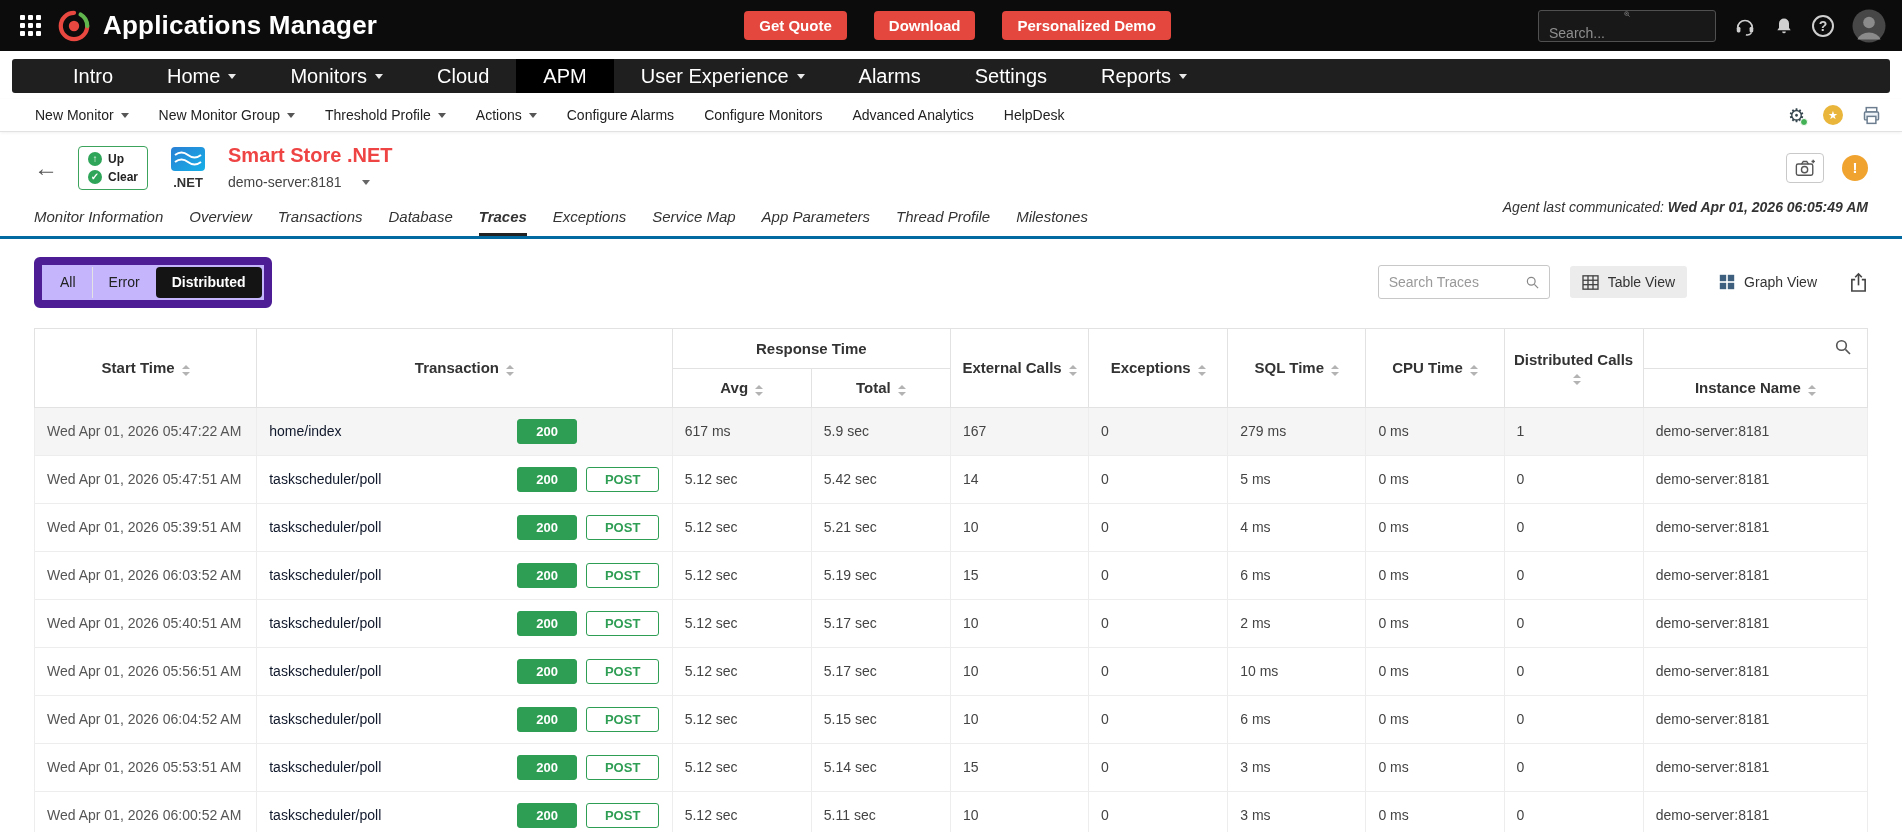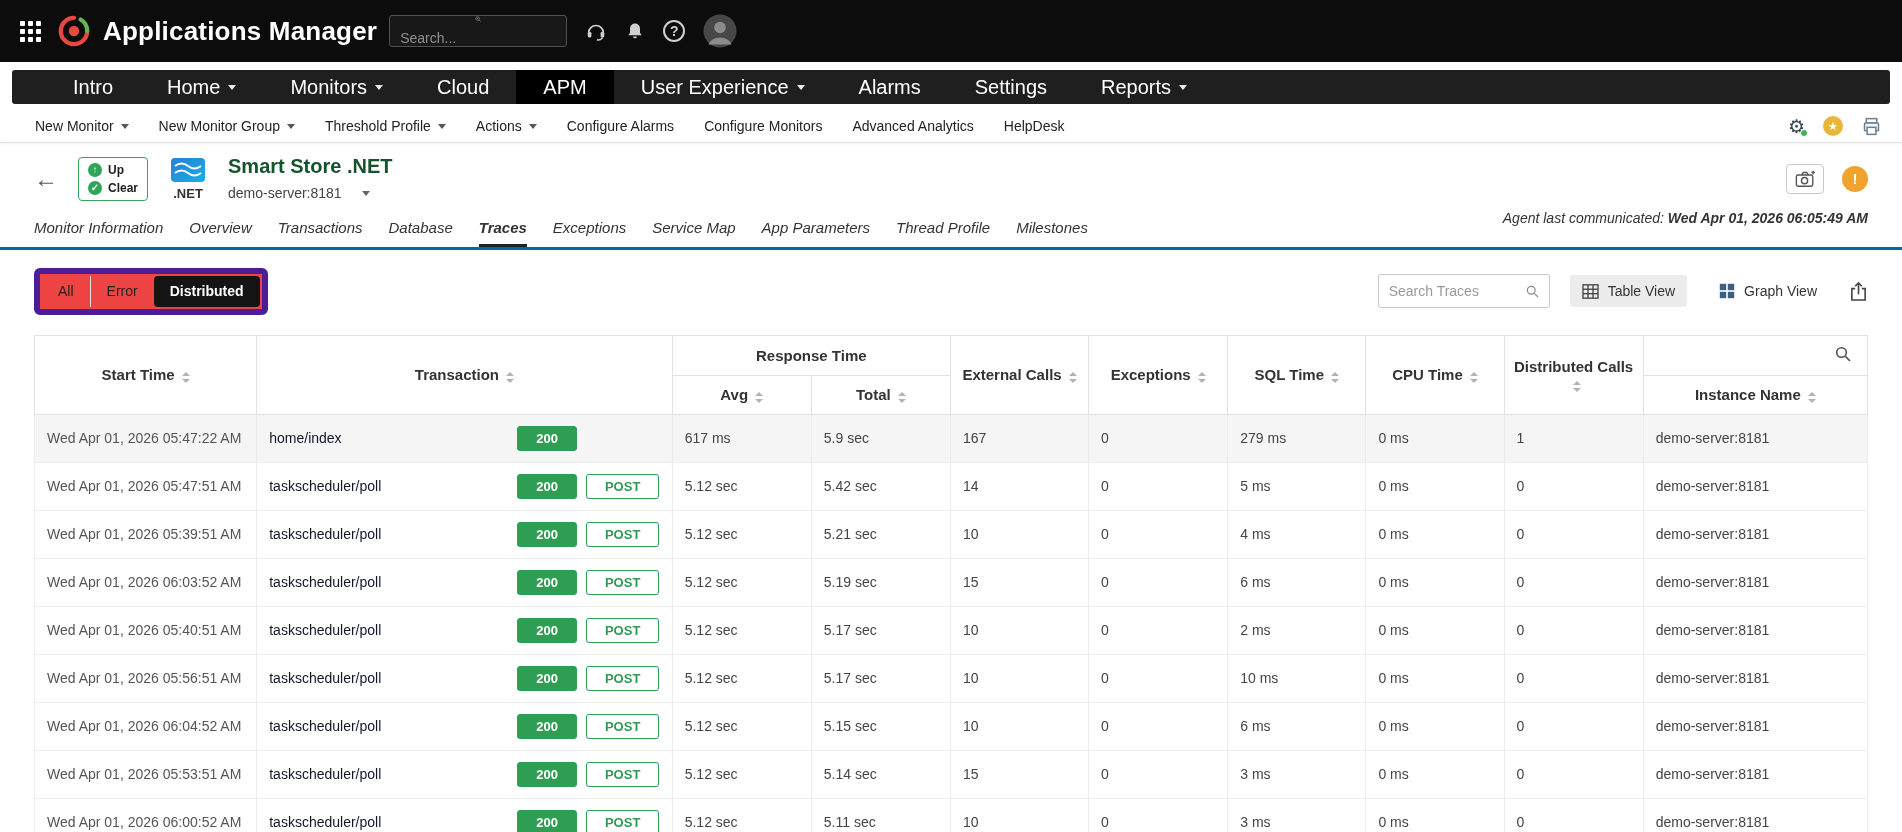--- a/index.html
+++ b/index.html
@@ -1,20 +1,20 @@
 <!DOCTYPE html>
 <html><head>
 <meta charset="utf-8">
 <style>
   * { box-sizing: border-box; margin: 0; padding: 0; }
   html,body { width: 1902px; height: 832px; overflow: hidden; background: #fff;
     font-family: "Liberation Sans", sans-serif; }
 
   
-  .topbar { height: 62px; background: #0c0c0c; display: flex; align-items: center;
+  .topbar { height: 51px; background: #0c0c0c; display: flex; align-items: center;
     padding: 0 16px; gap: 12px; }
   .waffle { display: grid; grid-template-columns: repeat(3, 5px); gap: 3px; cursor: pointer; padding: 4px; }
   .waffle i { width: 5px; height: 5px; background: #fff; border-radius: 1px; display: block; }
   .app-logo { width: 34px; height: 34px; flex: 0 0 auto; }
   .app-title { color: #fff; font-size: 26px; font-weight: 700; letter-spacing: .2px; white-space: nowrap; }
   .topbar-btns { display: flex; gap: 27px; margin: 0 auto; }
   .topbar-btn { background: #e3473d; color: #fff; border: none; border-radius: 4px;
     font-size: 15px; font-weight: 600; padding: 6px 15px; cursor: pointer; font-family: inherit; white-space: nowrap; }
   .topbar-right { display: flex; align-items: center; gap: 18px; }
   .gsearch { display: flex; align-items: center; gap: 8px; background: #181818;
@@ -51,21 +51,21 @@
   
   .mon-header { display: flex; align-items: center; padding: 12px 34px 0; gap: 20px; }
   .back-btn { font-size: 24px; color: #555; cursor: pointer; line-height: 1; }
   .status-box { border: 1px solid #3ba35c; border-radius: 4px; padding: 5px 9px;
     display: flex; flex-direction: column; gap: 4px; }
   .status-row { display: flex; align-items: center; gap: 6px; font-size: 12px; font-weight: 700; color: #222; }
   .status-ico { width: 14px; height: 14px; border-radius: 50%; background: #2ea558; color: #fff;
     font-size: 10px; line-height: 14px; text-align: center; font-weight: 700; flex: 0 0 auto; }
   .net-block { display: flex; flex-direction: column; align-items: center; gap: 1px; }
   .net-label { font-size: 13px; font-weight: 700; color: #333; }
-  .title-block h1 { font-size: 20px; font-weight: 700; color: #14532d; white-space: nowrap; }
+  .title-block h1 { font-size: 20px; font-weight: 700; color: #ef4444; white-space: nowrap; }
   .instance-select { margin-top: 7px; font-size: 14px; color: #444; display: inline-flex;
     align-items: center; gap: 20px; cursor: pointer; }
   .instance-select .caret { color: #555; }
   .mon-right { margin-left: auto; display: flex; align-items: flex-start; gap: 18px; }
   .timerange { display: flex; flex-direction: column; width: 185px; }
   .timerange-top { display: flex; align-items: center; gap: 10px; font-size: 15px; color: #333; cursor: pointer; }
   .timerange-top .caret { margin-left: auto; color: #555; }
   .timerange-detail { font-size: 12px; color: #777; margin-top: 7px; white-space: nowrap; }
   .camera-btn { width: 38px; height: 30px; border: 1px solid #c9c9c9; border-radius: 4px;
     display: flex; align-items: center; justify-content: center; cursor: pointer; background: #fff; }
@@ -77,22 +77,22 @@
   .tabs-bar { display: flex; align-items: flex-start; margin-top: 8px; border-bottom: 3px solid #0369a1;
     padding: 0 34px; font-style: italic; }
   .tab { padding: 9px 0 8px; margin-right: 26px; font-size: 15px; color: #333; cursor: pointer;
     border-bottom: 3px solid transparent; white-space: nowrap; }
   .tab.active { font-weight: 700; border-bottom-color: #222; }
   .agent-info { margin-left: auto; font-size: 14px; color: #333; white-space: nowrap; }
   .agent-info b { font-weight: 700; }
 
   
   .traces-toolbar { display: flex; align-items: center; padding: 18px 34px 20px; }
-  .seg-control { display: inline-flex; border: 6px solid #4c1d95; border-radius: 6px;
-    background: #ef4444; padding: 2px; }
+  .seg-control { display: inline-flex; border: 8px solid #4c1d95; border-radius: 6px;
+    background: #c4b5fd; padding: 2px; }
   .seg-item { padding: 7px 16px; font-size: 14px; color: #222; cursor: pointer; border-radius: 4px;
     line-height: 1.2; }
   .seg-item.active { background: #141414; color: #fff; font-weight: 600; }
   .seg-item:not(.active) + .seg-item:not(.active) { border-left: 1px solid #e3e3e3; border-radius: 0 4px 4px 0; }
   .toolbar-right { margin-left: auto; display: flex; align-items: center; gap: 20px; }
   .trace-search { display: flex; align-items: center; border: 1px solid #c8c8c8; border-radius: 3px;
     height: 34px; width: 172px; padding: 0 10px; gap: 8px; background: #fff; }
   .trace-search input { border: none; outline: none; font-size: 14px; color: #444; width: 100%;
     font-family: inherit; }
   .trace-search input::placeholder { color: #999; }
@@ -138,20 +138,25 @@
       <i></i>
       <i></i>
       <i></i>
   </div>
   <svg class="app-logo" viewBox="0 0 36 36">
     <path d="M18 4 a14 14 0 1 0 14 14" fill="none" stroke="#e8483f" stroke-width="4.5" stroke-linecap="round"></path>
     <path d="M32 18 a14 14 0 0 0 -7 -12.2" fill="none" stroke="#62b64e" stroke-width="4.5" stroke-linecap="round"></path>
     <circle cx="18" cy="18" r="5.5" fill="#e8483f"></circle>
   </svg>
   <div class="app-title">Applications Manager</div>
+  <div class="topbar-btns">
+    <button class="topbar-btn">Get Quote</button>
+    <button class="topbar-btn">Download</button>
+    <button class="topbar-btn">Personalized Demo</button>
+  </div>
   <div class="topbar-right">
     <div class="gsearch">
       <svg width="16" height="16" viewBox="0 0 16 16">
         <circle cx="6.8" cy="6.8" r="5" fill="none" stroke="#9a9a9a" stroke-width="1.5"></circle>
         <line x1="10.6" y1="10.6" x2="15" y2="15" stroke="#9a9a9a" stroke-width="1.6"></line>
         <line x1="4.6" y1="6.8" x2="9" y2="6.8" stroke="#9a9a9a" stroke-width="1.3"></line>
         <line x1="6.8" y1="4.6" x2="6.8" y2="9" stroke="#9a9a9a" stroke-width="1.3"></line>
       </svg>
       <input type="text" placeholder="Search..." style="">
     </div>

